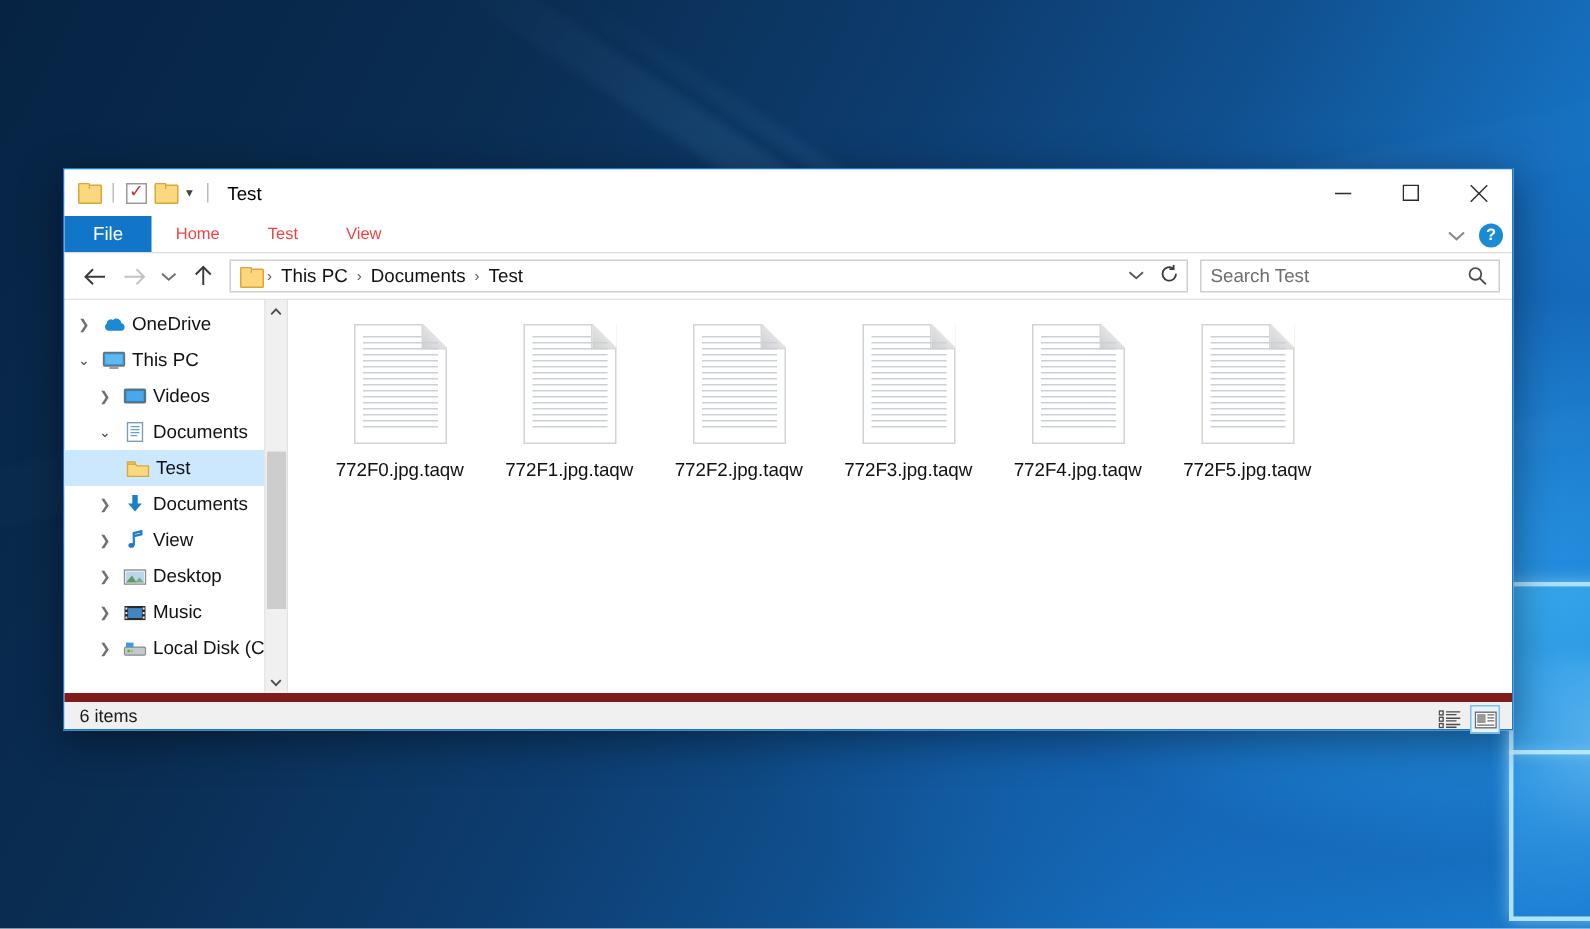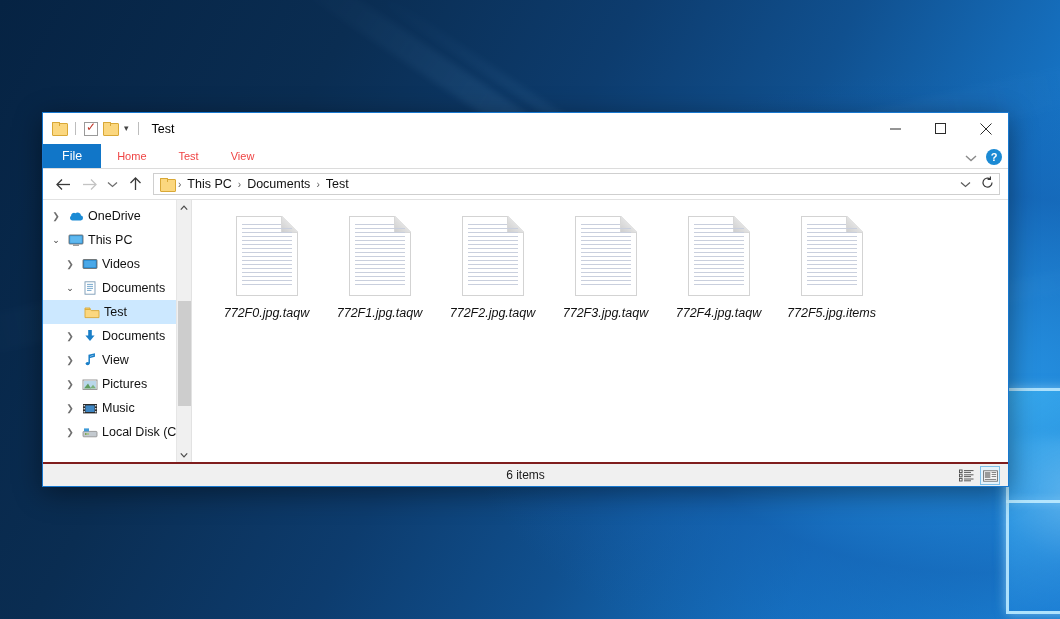--- a/index.html
+++ b/index.html
@@ -191,21 +191,20 @@
   #sb-track { flex:1; width:15px; position:relative; }
   #sb-thumb { position:absolute; left:1px; top:86px; width:13px; height:105px; background:#cdcdcd; }
 
   
   #filearea {
     flex: 1; background:#ffffff; position:relative;
     border-left: 1px solid #e2e2e2;
     padding: 14px 10px 0 18px;
     display:flex; flex-wrap: wrap; align-content: flex-start;
     gap: 0px;
-    font-style: italic;
   }
   .fileitem {
     width: 113px; height: 118px;
     display:flex; flex-direction:column; align-items:center;
     padding-top: 2px;
   }
   .doc {
     width: 62px; height: 80px; position: relative;
     background:#ffffff;
     border:1px solid #d3d3d3;
@@ -217,24 +216,23 @@
   .doc .fold {
     position:absolute; right:-1px; top:-1px; width:17px; height:17px;
     background: linear-gradient(225deg, #ffffff 0%, #ffffff 48%, #e3e3e3 50%, #cfcfcf 100%);
     border-left:1px solid #d8d8d8; border-bottom:1px solid #d8d8d8;
   }
   .fname { margin-top: 10px; font-size:12.5px; color:#111; white-space:nowrap; }
 
   
   #statusbar {
     height: 24px; flex:0 0 24px; background:#f0f0f0;
-    border-top:2px solid #7f1d1d;
+    border-top:6px solid #7f1d1d;
     display:flex; align-items:center; padding: 0 10px;
     position:relative;
-    justify-content:center;
   }
   #status-text { font-size:12px; color:#1a1a1a; }
   #viewbtns { position:absolute; right:8px; top:2px; display:flex; gap:4px; align-items:center; }
   .vbtn { width:20px; height:19px; display:flex; align-items:center; justify-content:center; }
   .vbtn.sel { border:1px solid #7fc0ea; background:#e5f3fc; }
 </style>
 </head>
 <body>
 
 <div id="desktop">
@@ -341,20 +339,29 @@
         </span>
         <span class="crumb-ico refresh">
           <svg width="13" height="13" viewBox="0 0 13 13">
               <path d="M11 6.5 A4.5 4.5 0 1 1 9.2 3.0" fill="none" stroke="#3a3a3a" stroke-width="1.2"></path>
               <polyline points="9.4,0.6 9.4,3.4 6.6,3.4" fill="none" stroke="#3a3a3a" stroke-width="1.2"></polyline>
             </svg>
         </span>
       </div>
     </div>
 
+    <div id="searchbox">
+      <span id="search-ph">Search Test</span>
+      <span id="search-ico">
+        <svg width="14" height="14" viewBox="0 0 14 14">
+            <circle cx="5.6" cy="5.6" r="3.9" fill="none" stroke="#4a4a4a" stroke-width="1.2"></circle>
+            <line x1="8.6" y1="8.6" x2="12.6" y2="12.6" stroke="#4a4a4a" stroke-width="1.2"></line>
+          </svg>
+      </span>
+    </div>
   </div>
 
   <div id="body">
 
     <div id="sidebar">
 
       <div class="srow indent1">
         <span class="chev">❯</span>
         <span class="sico">
           <svg width="16" height="12" viewBox="0 0 16 12">
@@ -436,21 +443,21 @@
       <div class="srow indent2">
         <span class="chev">❯</span>
         <span class="sico">
           <svg width="16" height="13" viewBox="0 0 16 13">
               <rect x="1" y="2" width="14" height="9.4" fill="#ffffff" stroke="#8a8a8a" stroke-width="0.9"></rect>
               <rect x="2" y="3" width="12" height="7.4" fill="#b9d7ea"></rect>
               <polygon points="2,10.4 6,5.6 9,10.4" fill="#5f9b5f"></polygon>
               <polygon points="8,10.4 11,6.8 14,10.4" fill="#7bb07b"></polygon>
             </svg>
         </span>
-        <span class="slabel">Pictures</span>
+        <span class="slabel">Desktop</span>
       </div>
 
       <div class="srow indent2">
         <span class="chev">❯</span>
         <span class="sico">
           <svg width="16" height="13" viewBox="0 0 16 13">
               <rect x="1" y="2" width="14" height="9.4" fill="#2b2b2b"></rect>
               <rect x="3.4" y="3.4" width="9.2" height="6.6" fill="#3f87c4"></rect>
               <rect x="1.6" y="3" width="1.3" height="1.4" fill="#e8e8e8"></rect>
               <rect x="1.6" y="6" width="1.3" height="1.4" fill="#e8e8e8"></rect>
@@ -634,21 +641,21 @@
               <div class="ln"></div>
               <div class="ln"></div>
               <div class="ln"></div>
               <div class="ln"></div>
               <div class="ln"></div>
               <div class="ln"></div>
               <div class="ln"></div>
               <div class="ln"></div>
           </div>
         </div>
-        <div class="fname">772F5.jpg.items</div>
+        <div class="fname">772F5.jpg.taqw</div>
       </div>
     </div>
   </div>
 
   <div id="statusbar">
     <span id="status-text">6 items</span>
     <div id="viewbtns">
       <div class="vbtn">
         <svg width="15" height="13" viewBox="0 0 15 13">
           <rect x="0.5" y="1" width="2.6" height="2.6" fill="none" stroke="#4a4a4a" stroke-width="0.9"></rect>

